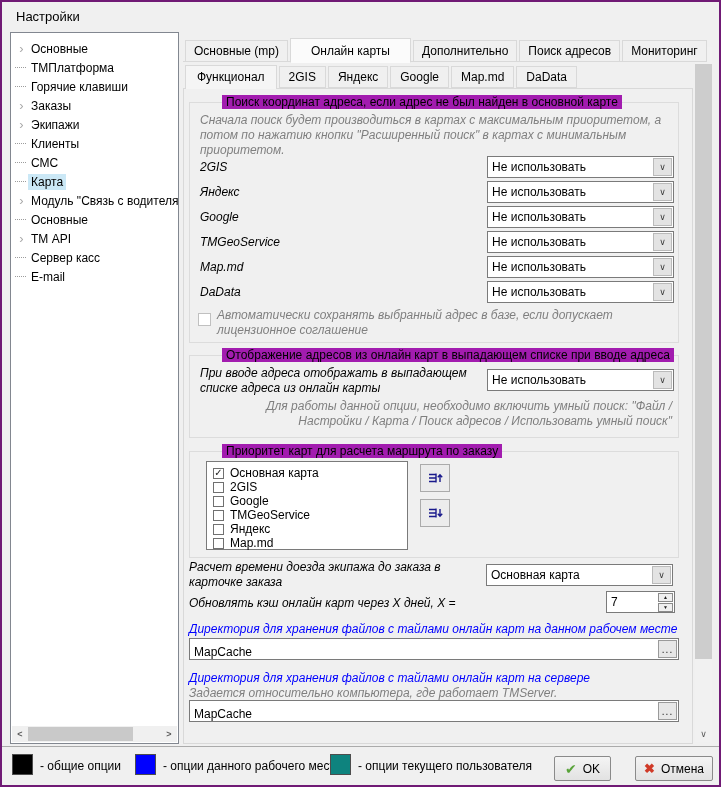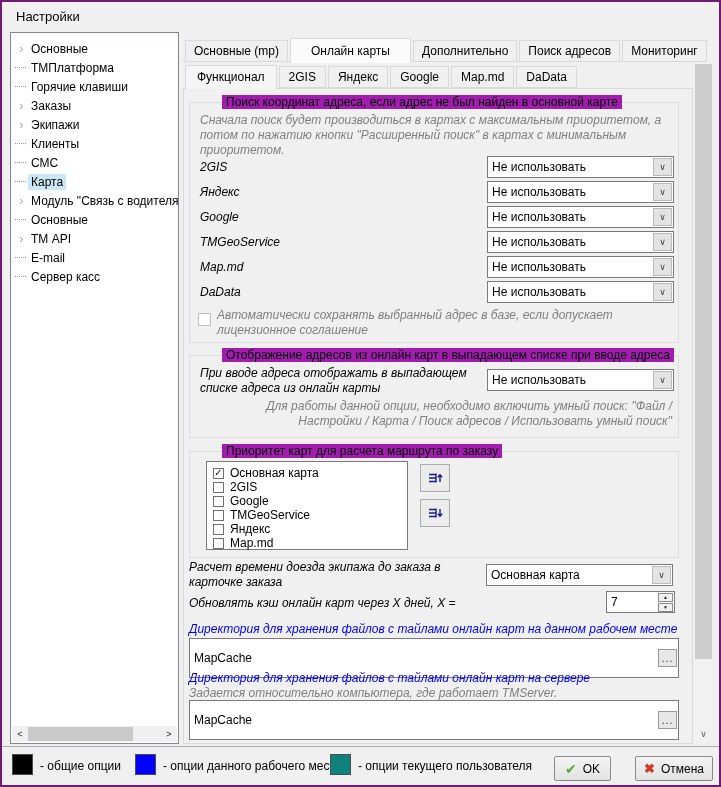--- a/index.html
+++ b/index.html
@@ -54,21 +54,21 @@
   .abs { position:absolute;font-style:italic; }
 
   
   .listbox { position:absolute; background:#fff; border:1px solid #7a7a7a; padding:4px 3px; }
   .lb-row { display:flex; align-items:center; height:14px; margin-bottom:0; }
   .lb-box { width:11px; height:11px; border:1px solid #707070; background:#fff; margin:0 6px 0 3px; display:inline-flex; align-items:center; justify-content:center; font-size:10px; line-height:10px; color:#222; flex:0 0 11px; }
   .move-btn { position:absolute; width:30px; height:28px; background:#ececec; border:1px solid #ababab; display:flex; align-items:center; justify-content:center; }
 
   .bluelbl { color:#0000ff; }
 
-  .field { position:absolute; height:40px; background:#fff; border:1px solid #7a7a7a; display:flex; align-items:center; }
+  .field { position:absolute; height:22px; background:#fff; border:1px solid #7a7a7a; display:flex; align-items:flex-end; }
   .field input { flex:1; border:none; outline:none; background:transparent; font-family:"Liberation Sans",sans-serif; font-size:12px; padding-left:4px; }
   .browse-btn { width:19px; height:18px; margin:1px; background:#e7e7e7; border:1px solid #9a9a9a; display:flex; align-items:center; justify-content:center; font-size:10px; letter-spacing:1px; color:#222; }
 
   .spinner { position:absolute; width:69px; height:22px; background:#fff; border:1px solid #7a7a7a; display:flex; }
   .spinner input { width:46px; border:none; outline:none; padding-left:4px; font-family:"Liberation Sans",sans-serif; font-size:12px; }
   .spin-btns { display:flex; flex-direction:column; justify-content:center; gap:1px; padding-right:1px; margin-left:auto; }
   .spin-btn { width:15px; height:9px; background:#f0f0f0; border:1px solid #8a8a8a; display:flex; align-items:center; justify-content:center; font-size:5px; color:#222; line-height:5px; }
 
   
   .bottombar { position:absolute; left:0; right:0; top:744px; height:42px; background:#f0f0f0; border-top:1px solid #ababab; }
@@ -127,25 +127,25 @@
       <div class="tree-row">
           <span class="tree-conn"></span>
           <span class="tree-label">Основные</span>
         </div>
       <div class="tree-row">
           <span class="tree-glyph">›</span>
           <span class="tree-label">ТМ API</span>
         </div>
       <div class="tree-row">
           <span class="tree-conn"></span>
+          <span class="tree-label">Сервер касс</span>
+        </div>
+      <div class="tree-row">
+          <span class="tree-conn"></span>
           <span class="tree-label">E-mail</span>
-        </div>
-      <div class="tree-row">
-          <span class="tree-conn"></span>
-          <span class="tree-label">Сервер касс</span>
         </div>
     </div>
     <div class="tree-hscroll">
       <div class="hs-btn">&lt;</div>
       <div class="hs-track">
           <div class="hs-thumb"></div>
         </div>
       <div class="hs-btn">&gt;</div>
     </div>
   </div>

